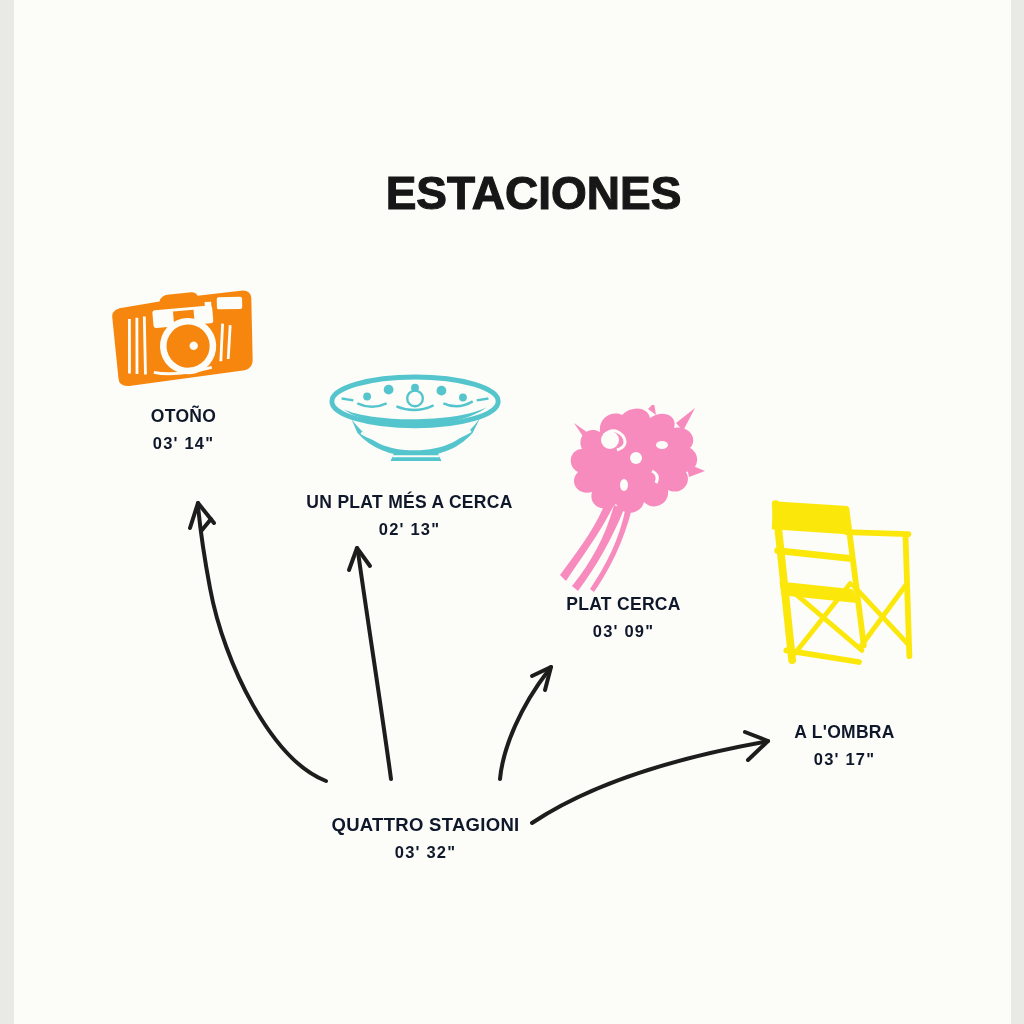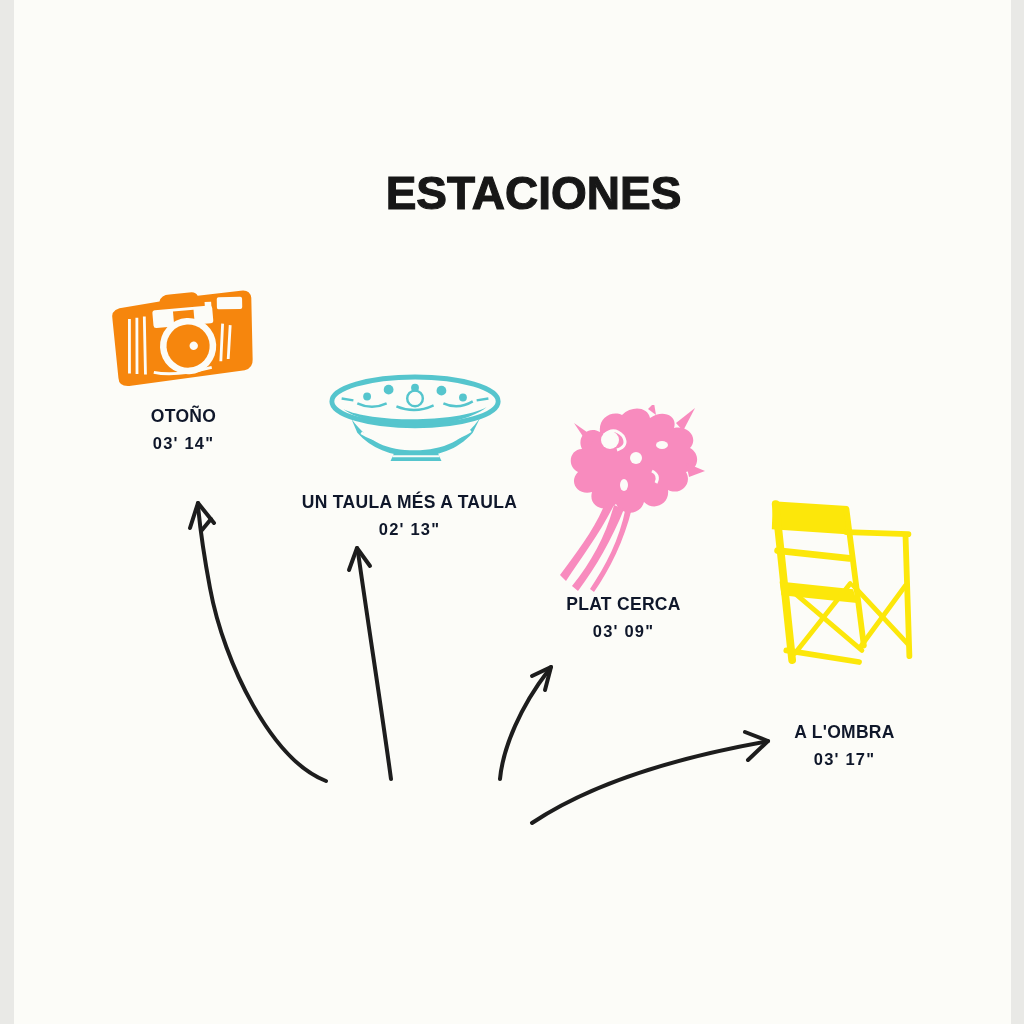--- a/index.html
+++ b/index.html
@@ -65,21 +65,21 @@
       <path d="M30 30 Q45 37 60 30"></path>
       <path d="M70 33 Q89 41 108 32"></path>
       <path d="M118 30 Q133 37 148 28"></path>
       <circle cx="89" cy="25" r="8"></circle>
       <path d="M14 25 L26 27 M164 25 L152 27"></path>
     </g>
     <path d="M34 60 C60 76 118 76 146 58" stroke="#FCFCF8" stroke-width="3" fill="none"></path>
     <path d="M66 84 L114 84" stroke="#FCFCF8" stroke-width="2" fill="none"></path>
   </svg>
   <div class="caption" style="left:396px;top:492px">
-    <div class="lbl">UN TAULA MÉS A TAULA</div>
+    <div class="lbl">UN PLAT MÉS A CERCA</div>
     <div class="dur">02' 13"</div>
   </div>
 
   <svg class="icon" style="left:538px;top:405px;width:155px;height:190px" viewBox="0 0 155 190" color="#F88BBE">
     <g fill="currentColor">
       <path d="M70 10 C80 0 96 2 98 13 C110 4 126 10 122 23 C136 20 147 33 138 43 C149 49 147 65 134 67 C141 79 128 91 116 85 C118 99 102 107 92 97 C88 111 70 111 64 99 C52 109 36 101 40 87 C26 91 16 77 26 67 C14 61 18 44 30 44 C24 32 36 20 48 27 C46 13 60 5 70 10 Z"></path>
       <path d="M124 18 L143 3 L131 26 Z"></path>
       <path d="M42 32 L22 18 L38 42 Z"></path>
       <path d="M134 58 L153 66 L137 72 Z"></path>
       <path d="M96 4 L102 -2 L104 10 Z"></path>
@@ -119,20 +119,24 @@
       <path d="M25 100 L99 163" stroke-width="5"></path>
       <path d="M87 94 L30 166" stroke-width="5"></path>
       <path d="M21 163 L96 175" stroke-width="6"></path>
     </g>
   </svg>
   <div class="caption" style="left:831px;top:722px">
     <div class="lbl">A L'OMBRA</div>
     <div class="dur">03' 17"</div>
   </div>
 
+  <div class="caption" style="left:412px;top:814px">
+    <div class="lbl" style="font-size:18.5px">QUATTRO STAGIONI</div>
+    <div class="dur">03' 32"</div>
+  </div>
 
   <svg class="overlay" viewBox="0 0 1024 1024" color="#1d1d1d">
     <g fill="none" stroke="currentColor" stroke-width="4" stroke-linecap="round">
       <g>
         <path d="M312 781 C258 760 210 664 196 588 C189 551 186 527 184 506"></path>
         <path d="M184 503 L176 528"></path>
         <path d="M184 503 L200 523"></path>
         <path d="M197 519 L188 530"></path>
       </g>
       <g>

